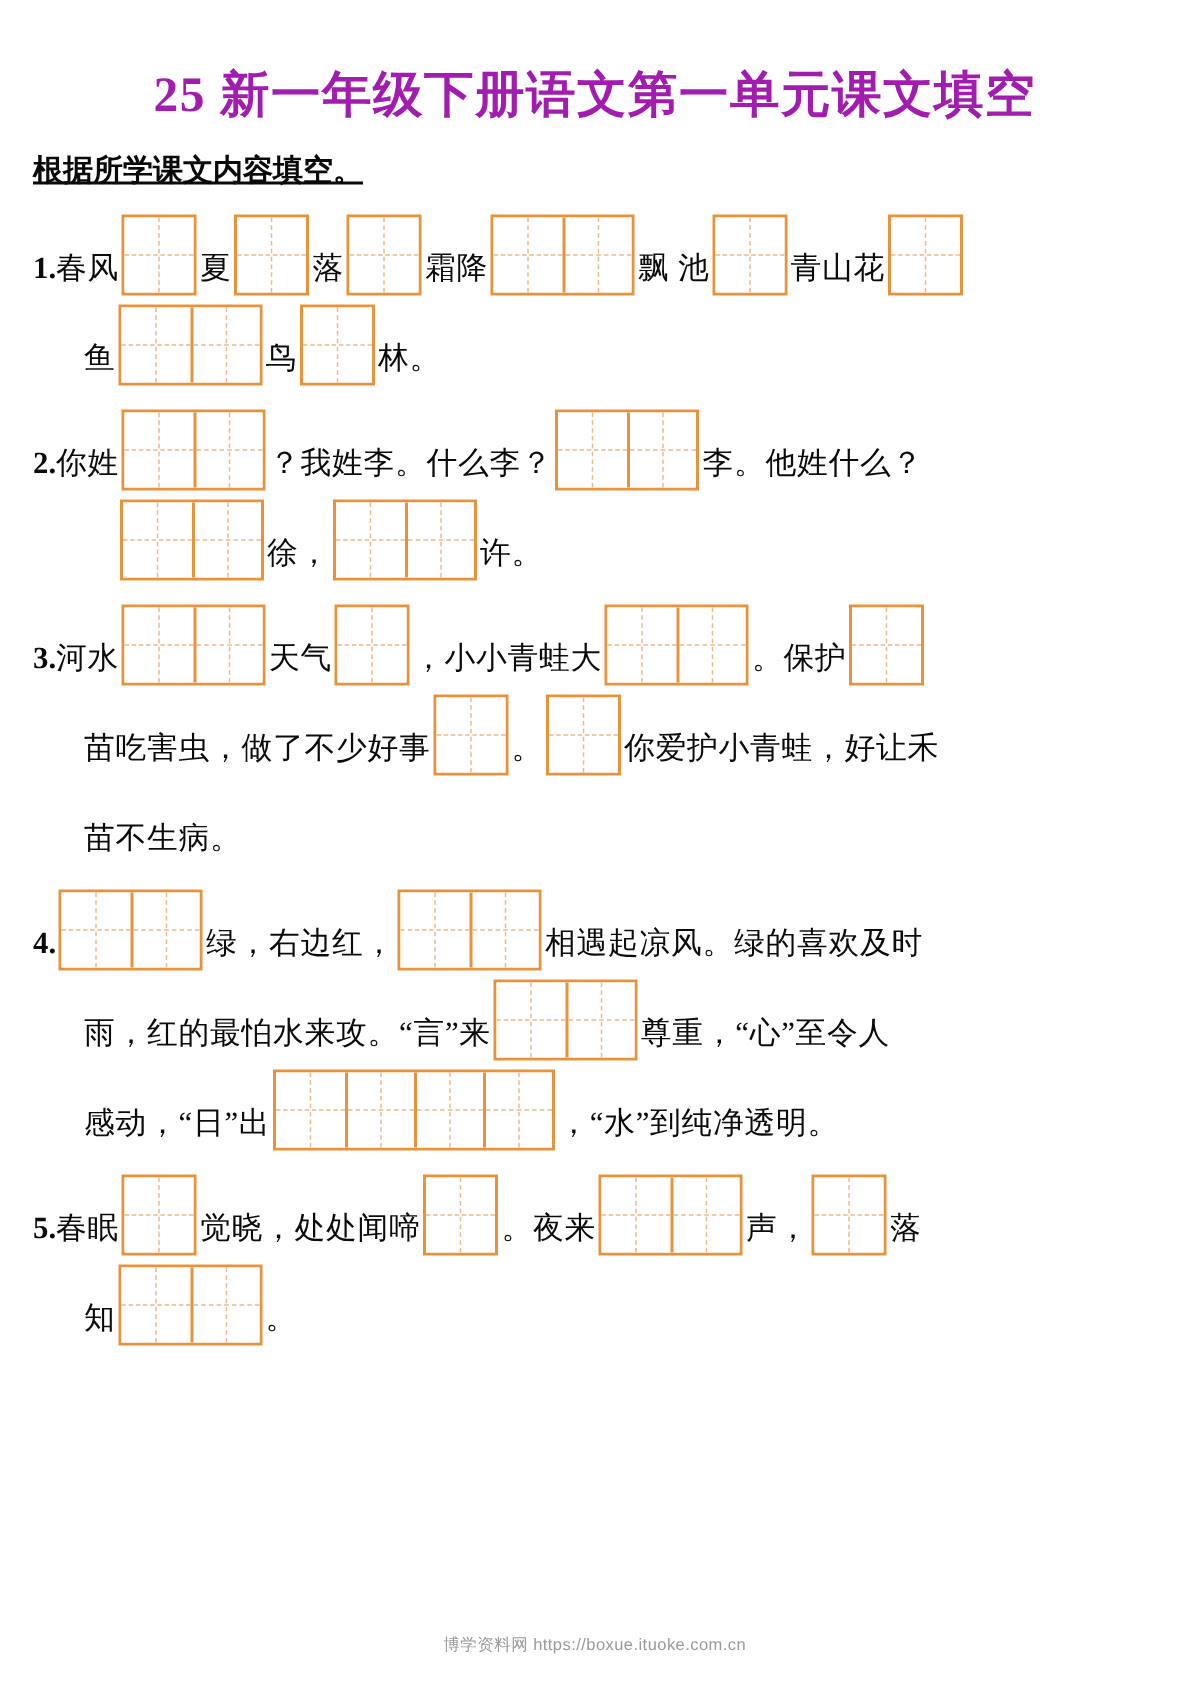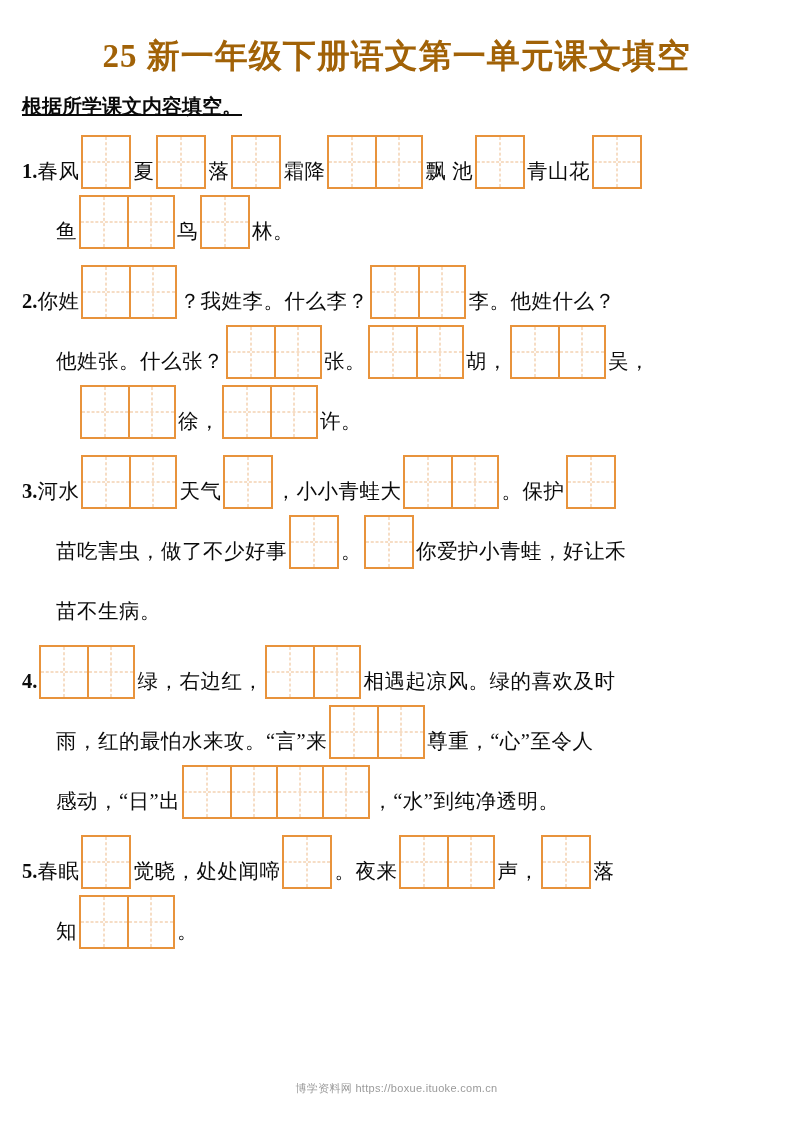--- a/index.html
+++ b/index.html
@@ -23,25 +23,25 @@
     box-sizing: border-box;
     padding: 0;
   }
 
   
   .title {
     text-align: center;
     font-size: 33px;
     font-weight: 700;
     letter-spacing: 1px;
-    margin: 2px;
+    margin: 10px;
     padding-top: 34px;
     line-height: 1.25;
     font-family: "Liberation Serif", "DejaVu Serif", serif;
-    color: #a16207;
+    color: #a21caf;
   }
 
   .subtitle {
     font-size: 20px;
     font-weight: 700;
     margin: 16px 0 0 22px;
     line-height: 1.3;
     color: #0a0a0a;
     text-decoration: underline;
   }
@@ -204,38 +204,20 @@
             <div class="cell"></div>
             <div class="cell"></div>
           </div>
           <span class="txt">？我姓李。什么李？</span>
           <div class="grid">
             <div class="cell"></div>
             <div class="cell"></div>
           </div>
           <span class="txt">李。他姓什么？</span>
         </div>
-        <div class="qline indent">
-          <span class="txt">他姓张。什么张？</span>
-          <div class="grid">
-            <div class="cell"></div>
-            <div class="cell"></div>
-          </div>
-          <span class="txt">张。</span>
-          <div class="grid">
-            <div class="cell"></div>
-            <div class="cell"></div>
-          </div>
-          <span class="txt">胡，</span>
-          <div class="grid">
-            <div class="cell"></div>
-            <div class="cell"></div>
-          </div>
-          <span class="txt">吴，</span>
-        </div>
         <div class="qline indent2">
           <div class="grid">
             <div class="cell"></div>
             <div class="cell"></div>
           </div>
           <span class="txt">徐，</span>
           <div class="grid">
             <div class="cell"></div>
             <div class="cell"></div>
           </div>

